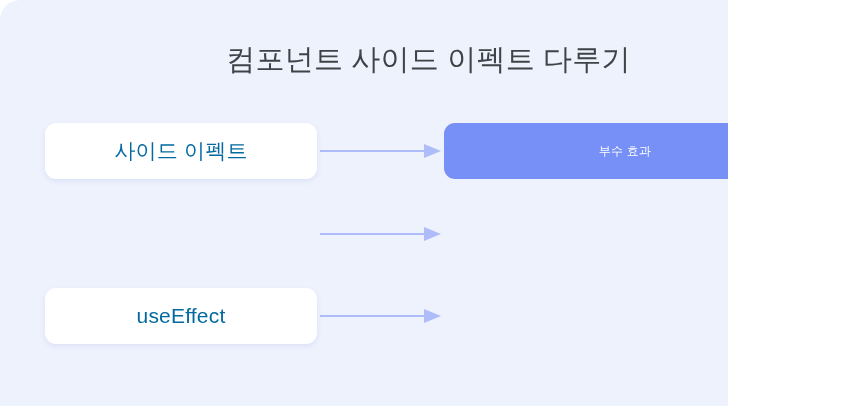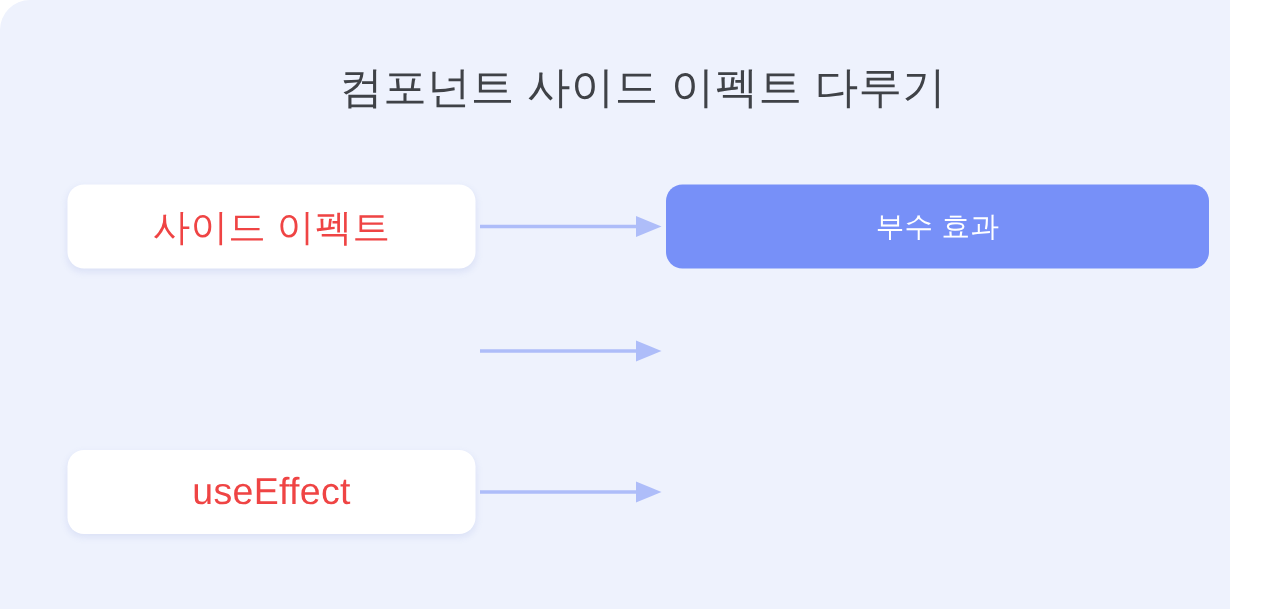--- a/index.html
+++ b/index.html
@@ -9,21 +9,21 @@
   }
   body {
     width: 857px;
     height: 406px;
     overflow: hidden;
     font-family: "Liberation Sans", "DejaVu Sans", sans-serif;
   }
 
   #canvas {
     position: relative;
-    width: 820px;
+    width: 728px;
     height: 406px;
     background: #eef2fd;
     border-top-left-radius: 20px;
     box-sizing: border-box;
     overflow: hidden;
   }
 
   #diagram-title {
     position: absolute;
     left: 0;
@@ -38,58 +38,58 @@
   }
 
   .row {
     position: absolute;
     left: 0;
     width: 857px;
     height: 56px;
   }
   #row-0 { top: 123px; }
   #row-1 { top: 206px; }
-  #row-2 { top: 300px; }
+  #row-2 { top: 288px; }
 
   .source-box {
     position: absolute;
     left: 45px;
     top: 0;
     width: 272px;
     height: 56px;
     background: #ffffff;
     border-radius: 11px;
     box-shadow: 0 2px 5px rgba(118, 139, 210, 0.16);
     display: flex;
     align-items: center;
     justify-content: center;
     box-sizing: border-box;
   }
   .source-label {
-    font-size: 25px;
-    color: #ef4444;
+    font-size: 21px;
+    color: #0369a1;
     white-space: nowrap;
     letter-spacing: 0.2px;
   }
 
   .target-box {
     position: absolute;
     left: 444px;
     top: 0;
     width: 362px;
     height: 56px;
     background: #7790f8;
     border-radius: 11px;
     display: flex;
     align-items: center;
     justify-content: center;
     box-sizing: border-box;
   }
   .target-label {
-    font-size: 19px;
+    font-size: 12px;
     color: #ffffff;
     white-space: nowrap;
     letter-spacing: 0.2px;
   }
 
   .connector {
     position: absolute;
     left: 320px;
     top: 18px;
     width: 122px;

